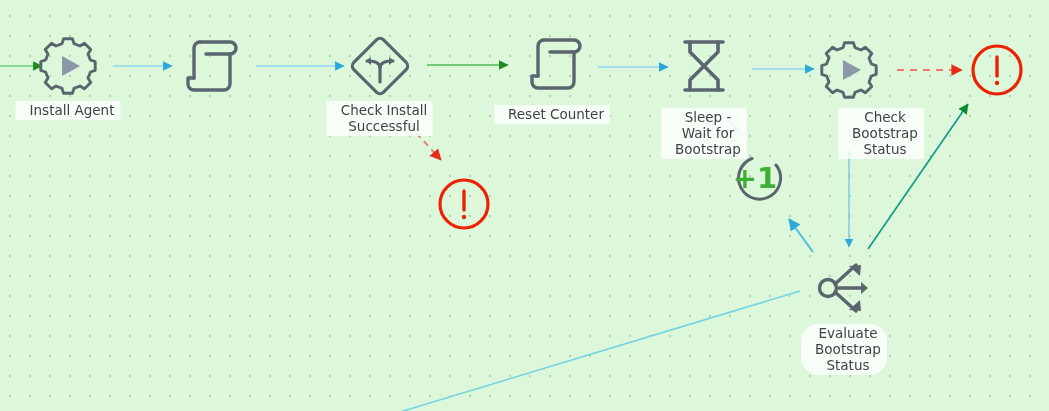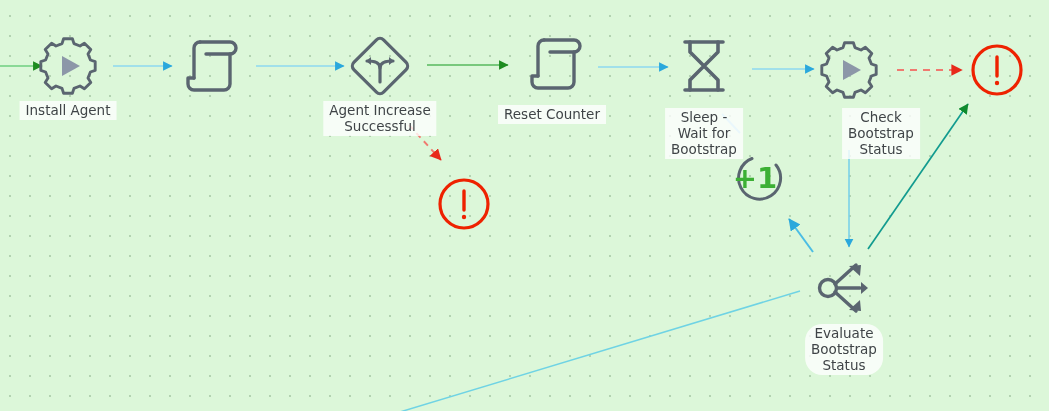--- a/index.html
+++ b/index.html
@@ -44,21 +44,21 @@
 
   
   .node-label {
     position: absolute;
     z-index: 3;
     background: rgba(255,255,255,0.78);
     color: #3f4447;
     font-size: 13.5px;
     line-height: 16px;
     text-align: center;
-    padding: 1px 6px 2px 6px;
+    padding: 1px 6px 2px 14px;
     white-space: pre-line;
     box-sizing: border-box;
     transform: translateX(-50%);
   }
 </style>
 </head>
 <body>
 
 <div id="canvas">
 
@@ -185,21 +185,21 @@
     <g transform="translate(997,70)">
       <circle cx="0" cy="0" r="24" fill="none" stroke="#ee2200" stroke-width="3.2"></circle>
       <line x1="0" y1="-13" x2="0" y2="6" stroke="#ee2200" stroke-width="3.4" stroke-linecap="round"></line>
       <circle cx="0" cy="13" r="2.2" fill="#ee2200"></circle>
     </g>
   </svg>
 
   <div class="node-label" style="left:68px; top:101px;">Install Agent</div>
 
 
-  <div class="node-label" style="left:380px; top:101px;">Agent Increase
+  <div class="node-label" style="left:380px; top:101px;">Check Install
 Successful</div>
 
   <div class="node-label" style="left:552px; top:105px;">Reset Counter</div>
 
   <div class="node-label" style="left:704px; top:108px;">Sleep - 
 Wait for
 Bootstrap</div>
 
   <div class="node-label" style="left:881px; top:108px;">Check
 Bootstrap

